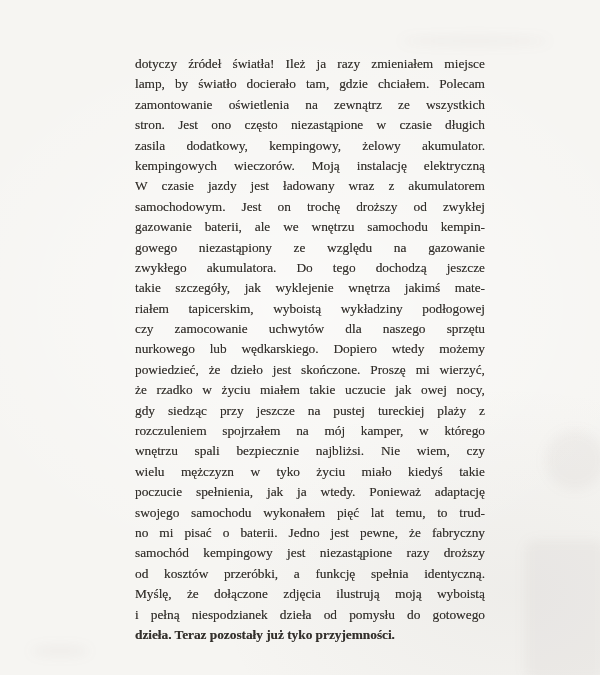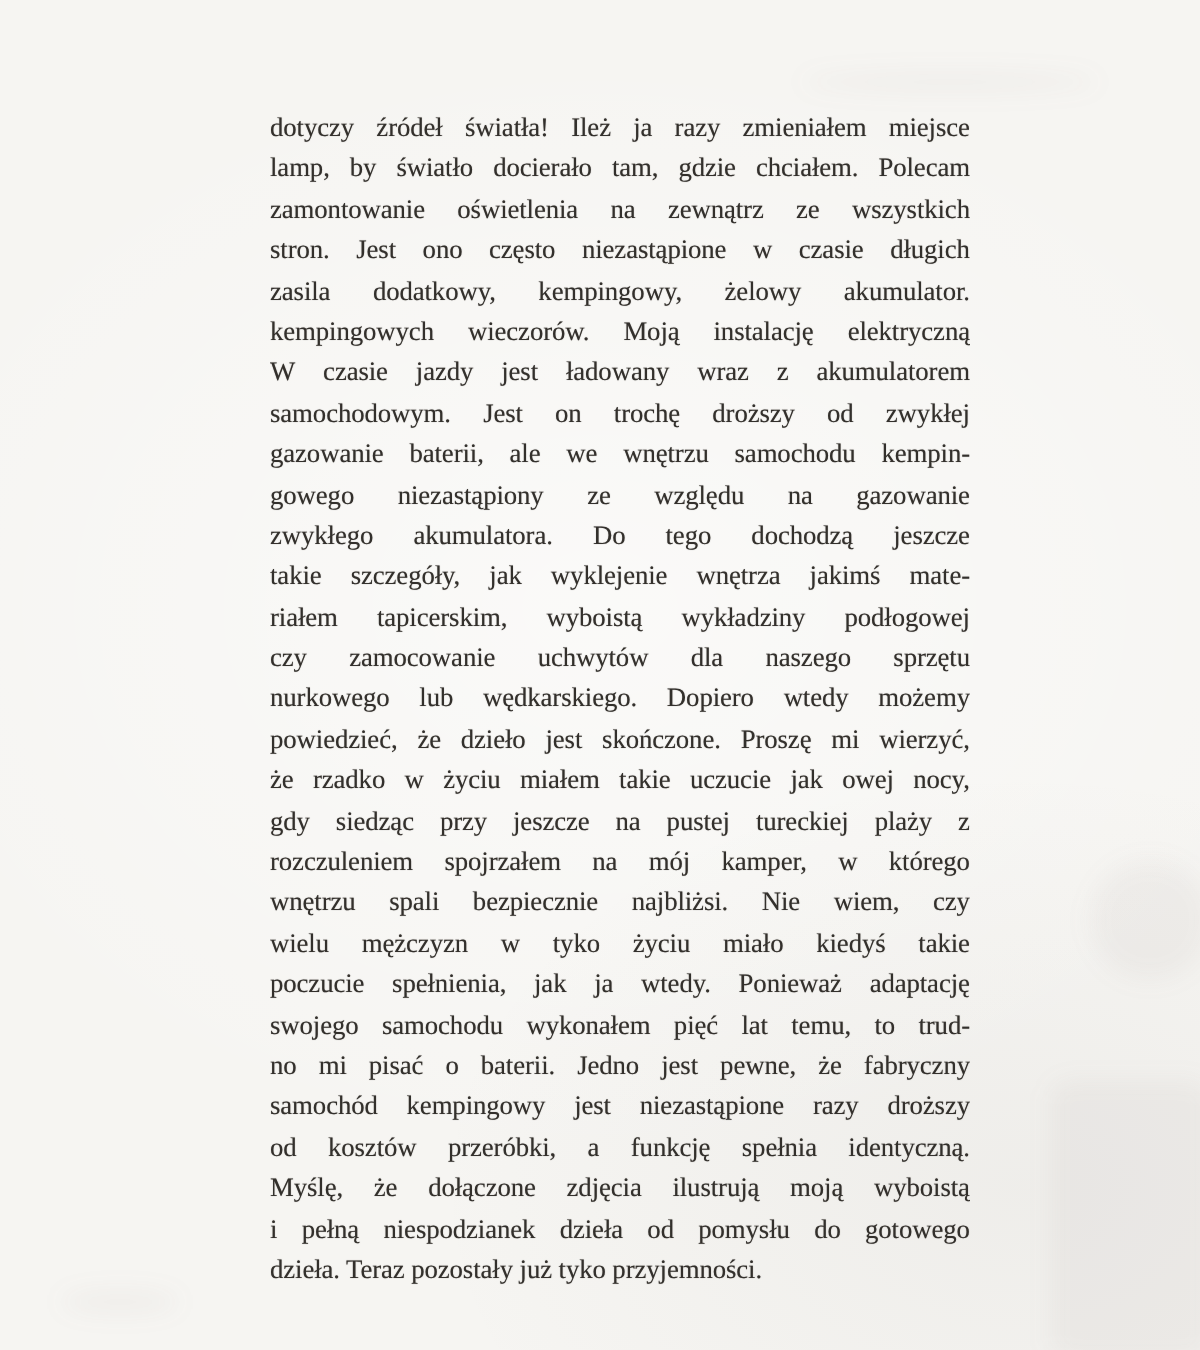--- a/index.html
+++ b/index.html
@@ -52,20 +52,21 @@
     height: 20.4px;
     line-height: 20.4px;
     overflow: hidden;
     white-space: nowrap;
   }
   .text-line span { display: inline-block; }
   .text-line.last-line {
     display: block;
     text-align: left;
     white-space: nowrap;
+    font-weight: bold;
   }
 </style>
 </head>
 <body>
 
 <div class="page">
   <div class="scan-artifact artifact-top-right"></div>
   <div class="scan-artifact artifact-bottom-left"></div>
   <div class="scan-artifact artifact-right-patch"></div>
   <div class="scan-artifact artifact-right-patch2"></div>

